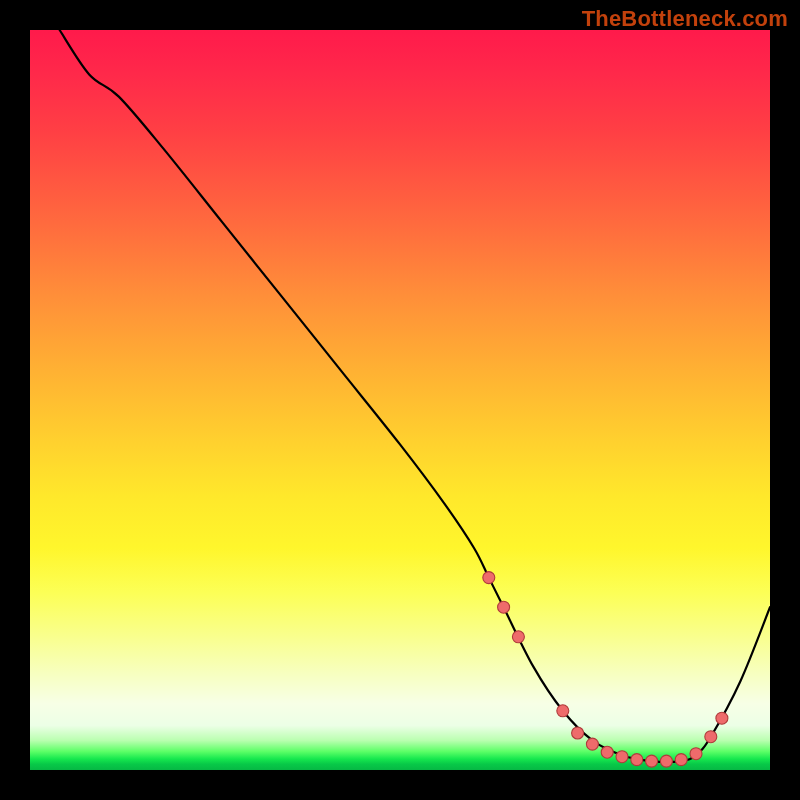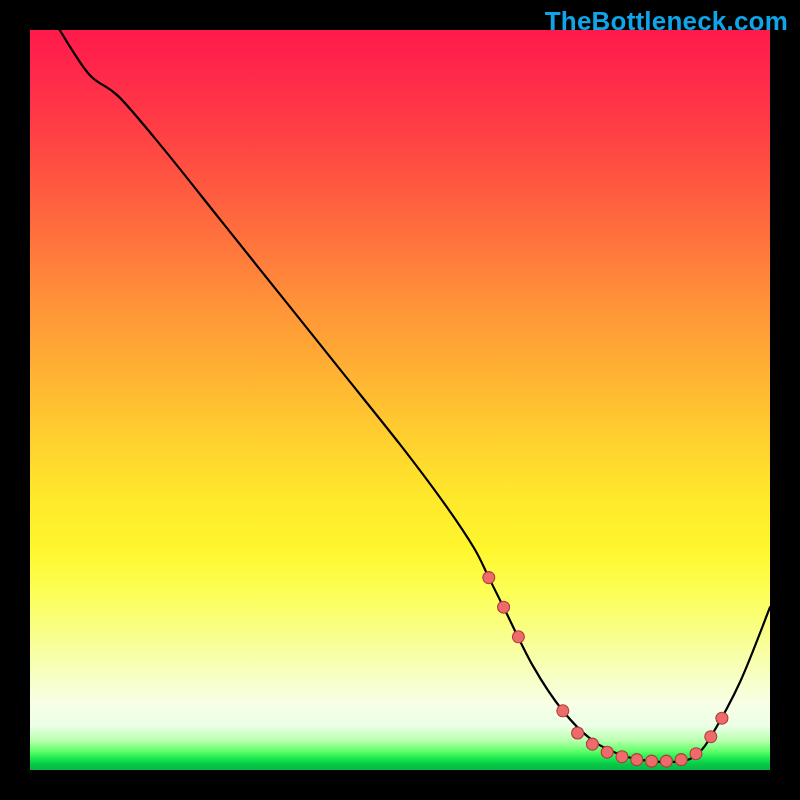--- a/index.html
+++ b/index.html
@@ -14,23 +14,23 @@
   .frame {
     position: relative;
     width: 800px;
     height: 800px;
     background: #000;
   }
   .watermark {
     position: absolute;
     top: 6px;
     right: 12px;
-    font-size: 26px;
+    font-size: 22px;
     font-weight: 600;
-    color: #0ea5e9;
+    color: #c2410c;
     letter-spacing: 0.2px;
     user-select: none;
   }
   
   .plot {
     position: absolute;
     left: 30px;
     top: 30px;
     width: 740px;
     height: 740px;

